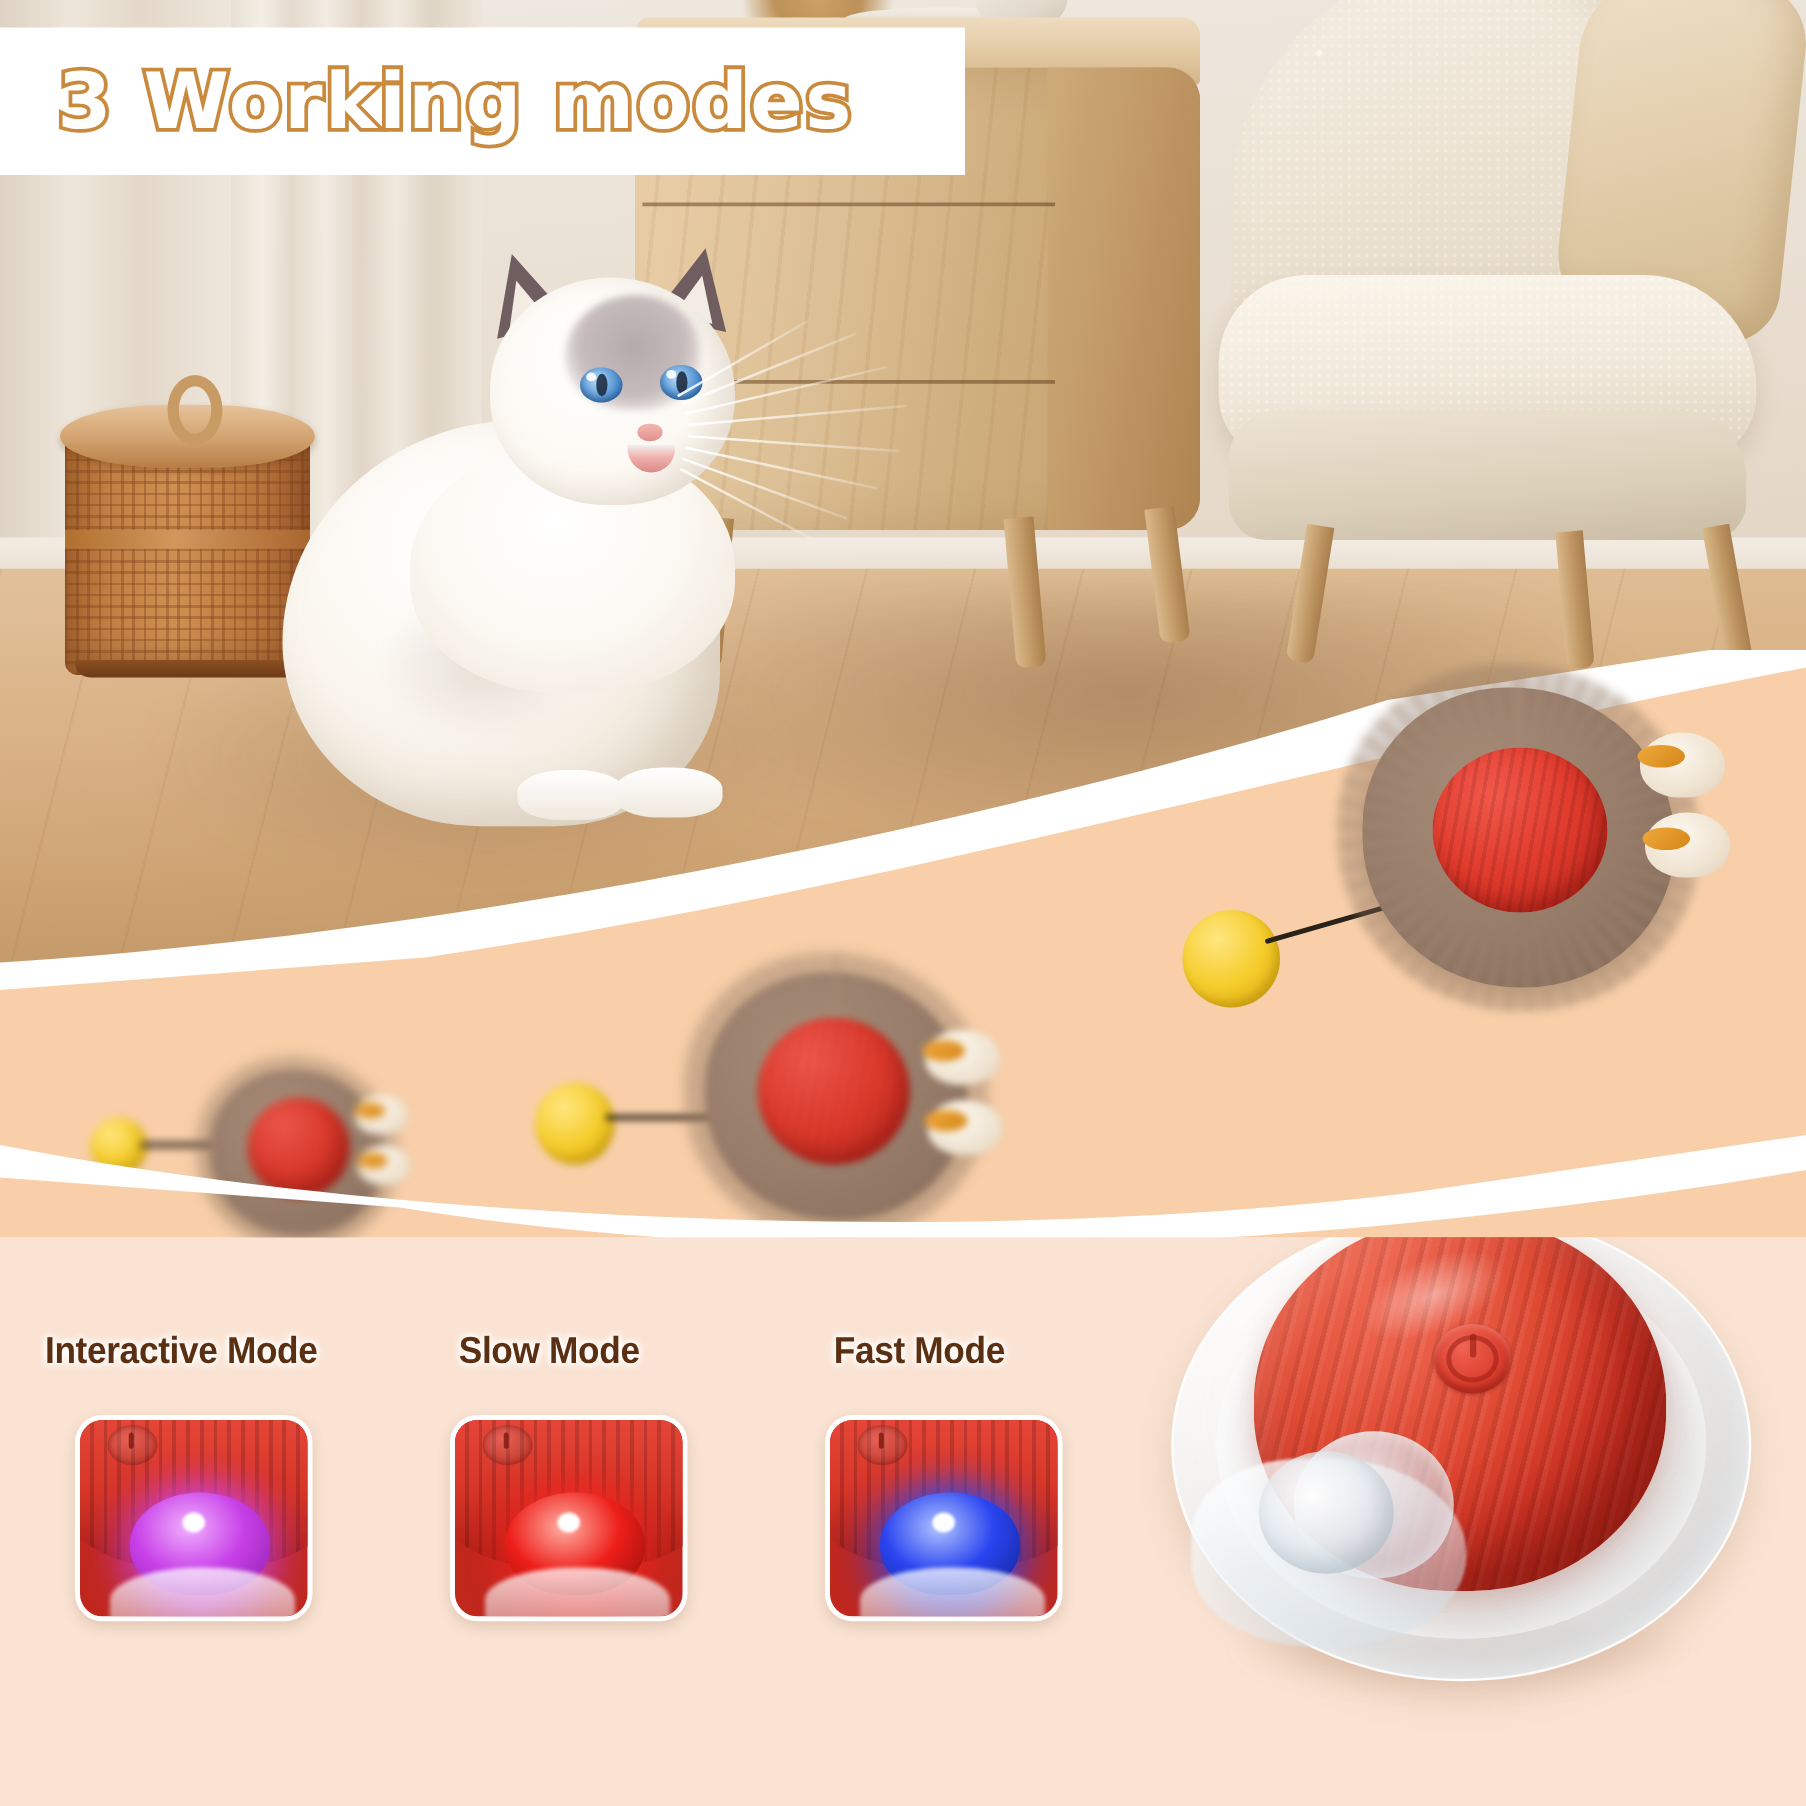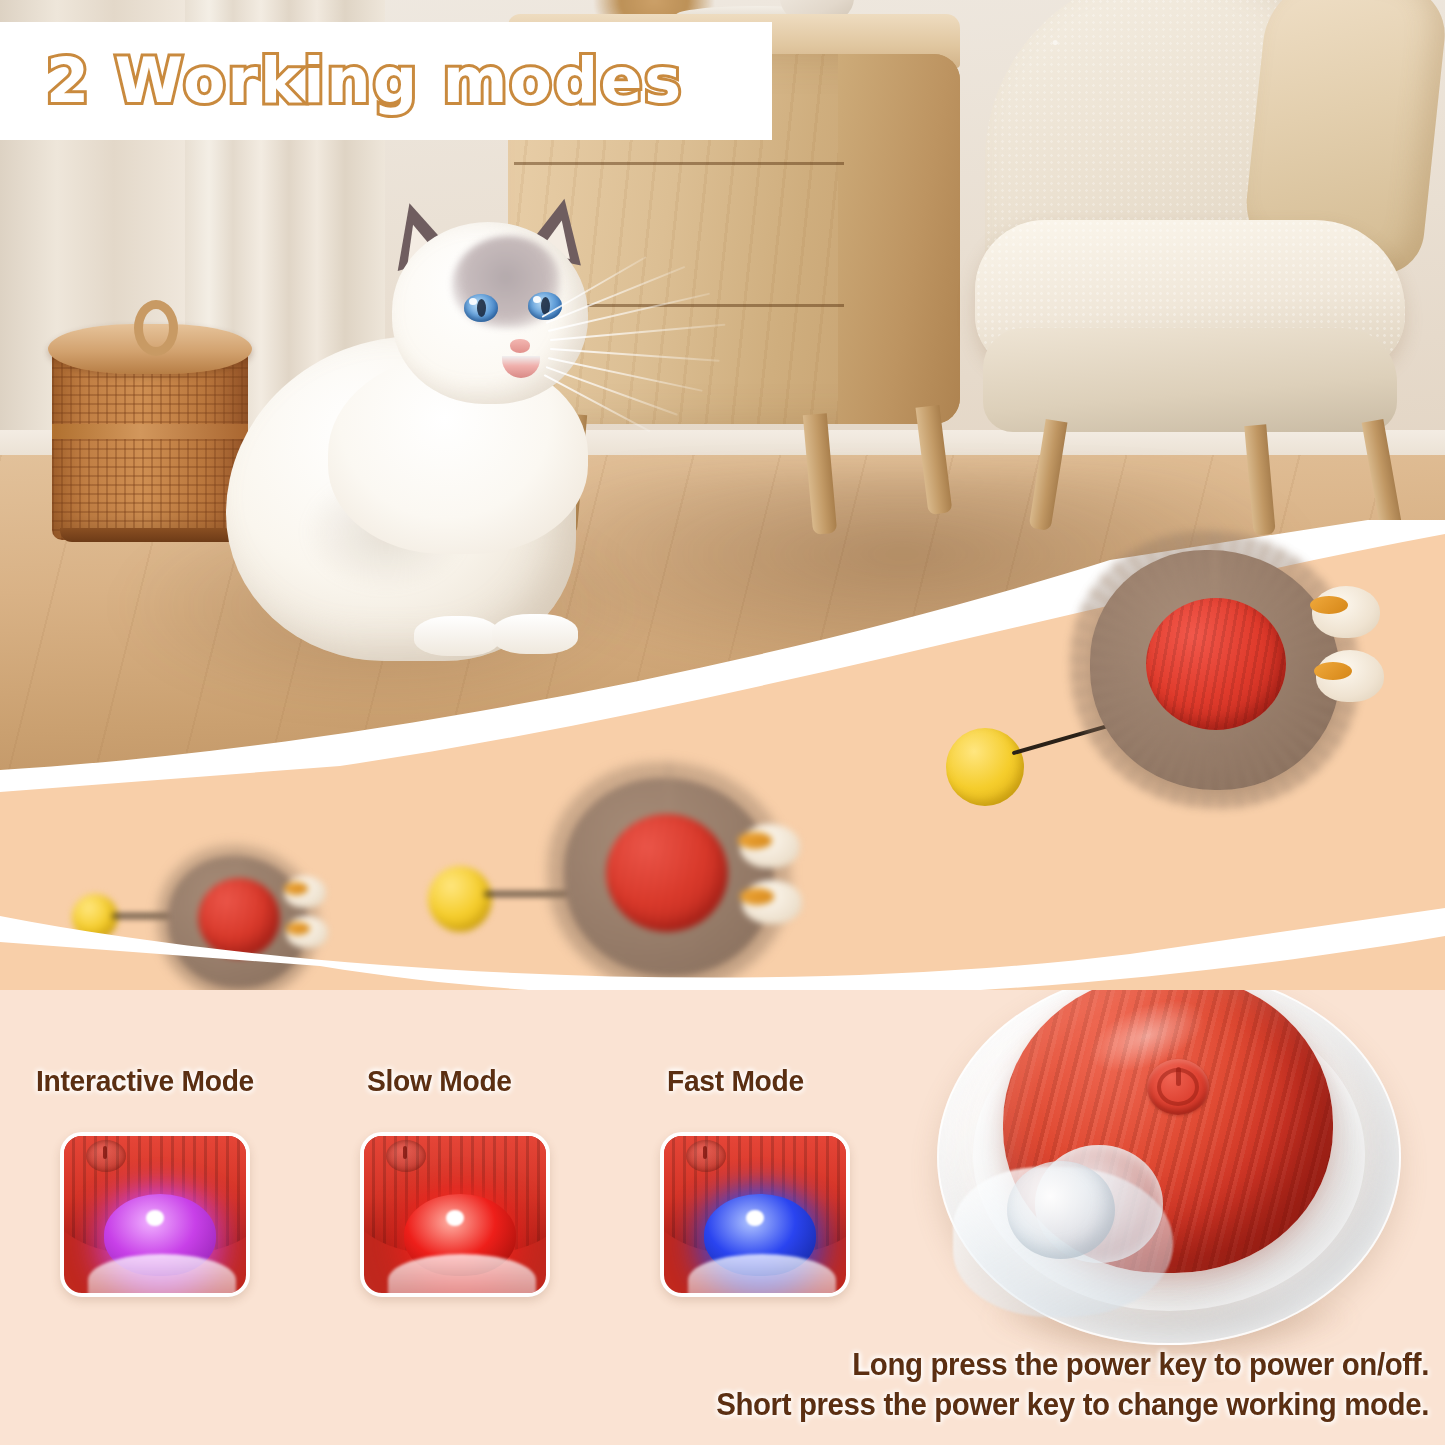--- a/index.html
+++ b/index.html
@@ -581,21 +581,21 @@
           <div class="whisker" style="left: 334px; top: 152px; width: 170px; transform: rotate(4deg);"></div>
           <div class="whisker" style="left: 332px; top: 161px; width: 158px; transform: rotate(12deg);"></div>
           <div class="whisker" style="left: 330px; top: 170px; width: 140px; transform: rotate(20deg);"></div>
           <div class="whisker" style="left: 328px; top: 178px; width: 120px; transform: rotate(28deg);"></div>
           <div class="whisker" style="left: 326px; top: 120px; width: 120px; transform: rotate(-30deg);"></div>
         </div>
     </div>
   </div>
 
   <div class="title-banner">
-    <div class="title-text">2 Working modes</div>
+    <div class="title-text">3 Working modes</div>
   </div>
 
   <div class="band-mid">
     <div class="band-mid-fill"></div>
     <div class="band-mid-white"></div>
 
     <div class="toy blur1" style="left:72px; top:320px; width:270px; height:160px;">
       <div class="pom" style="left:0px; top:54px; width:46px; height:46px;"></div>
       <div class="wire" style="left:40px; top:74px; width:68px;"></div>
       <div class="fur" style="left:96px; top:16px; width:140px; height:132px;"></div>
@@ -675,18 +675,14 @@
     </div>
     <div class="hero-ball-notch"></div>
     <div class="hero-crystal"></div>
     <div class="hero-crystal-wheel"></div>
     <div class="hero-pwr">
       <div class="hero-pwr-ring"></div>
       <div class="hero-pwr-bar"></div>
     </div>
   </div>
 
-  <div class="instructions">
-    <div class="instr-line">Long press the power key to power on/off.</div>
-    <div class="instr-line">Short press the power key to change working mode.</div>
-  </div>
 
 </div>
 
 </body></html>

